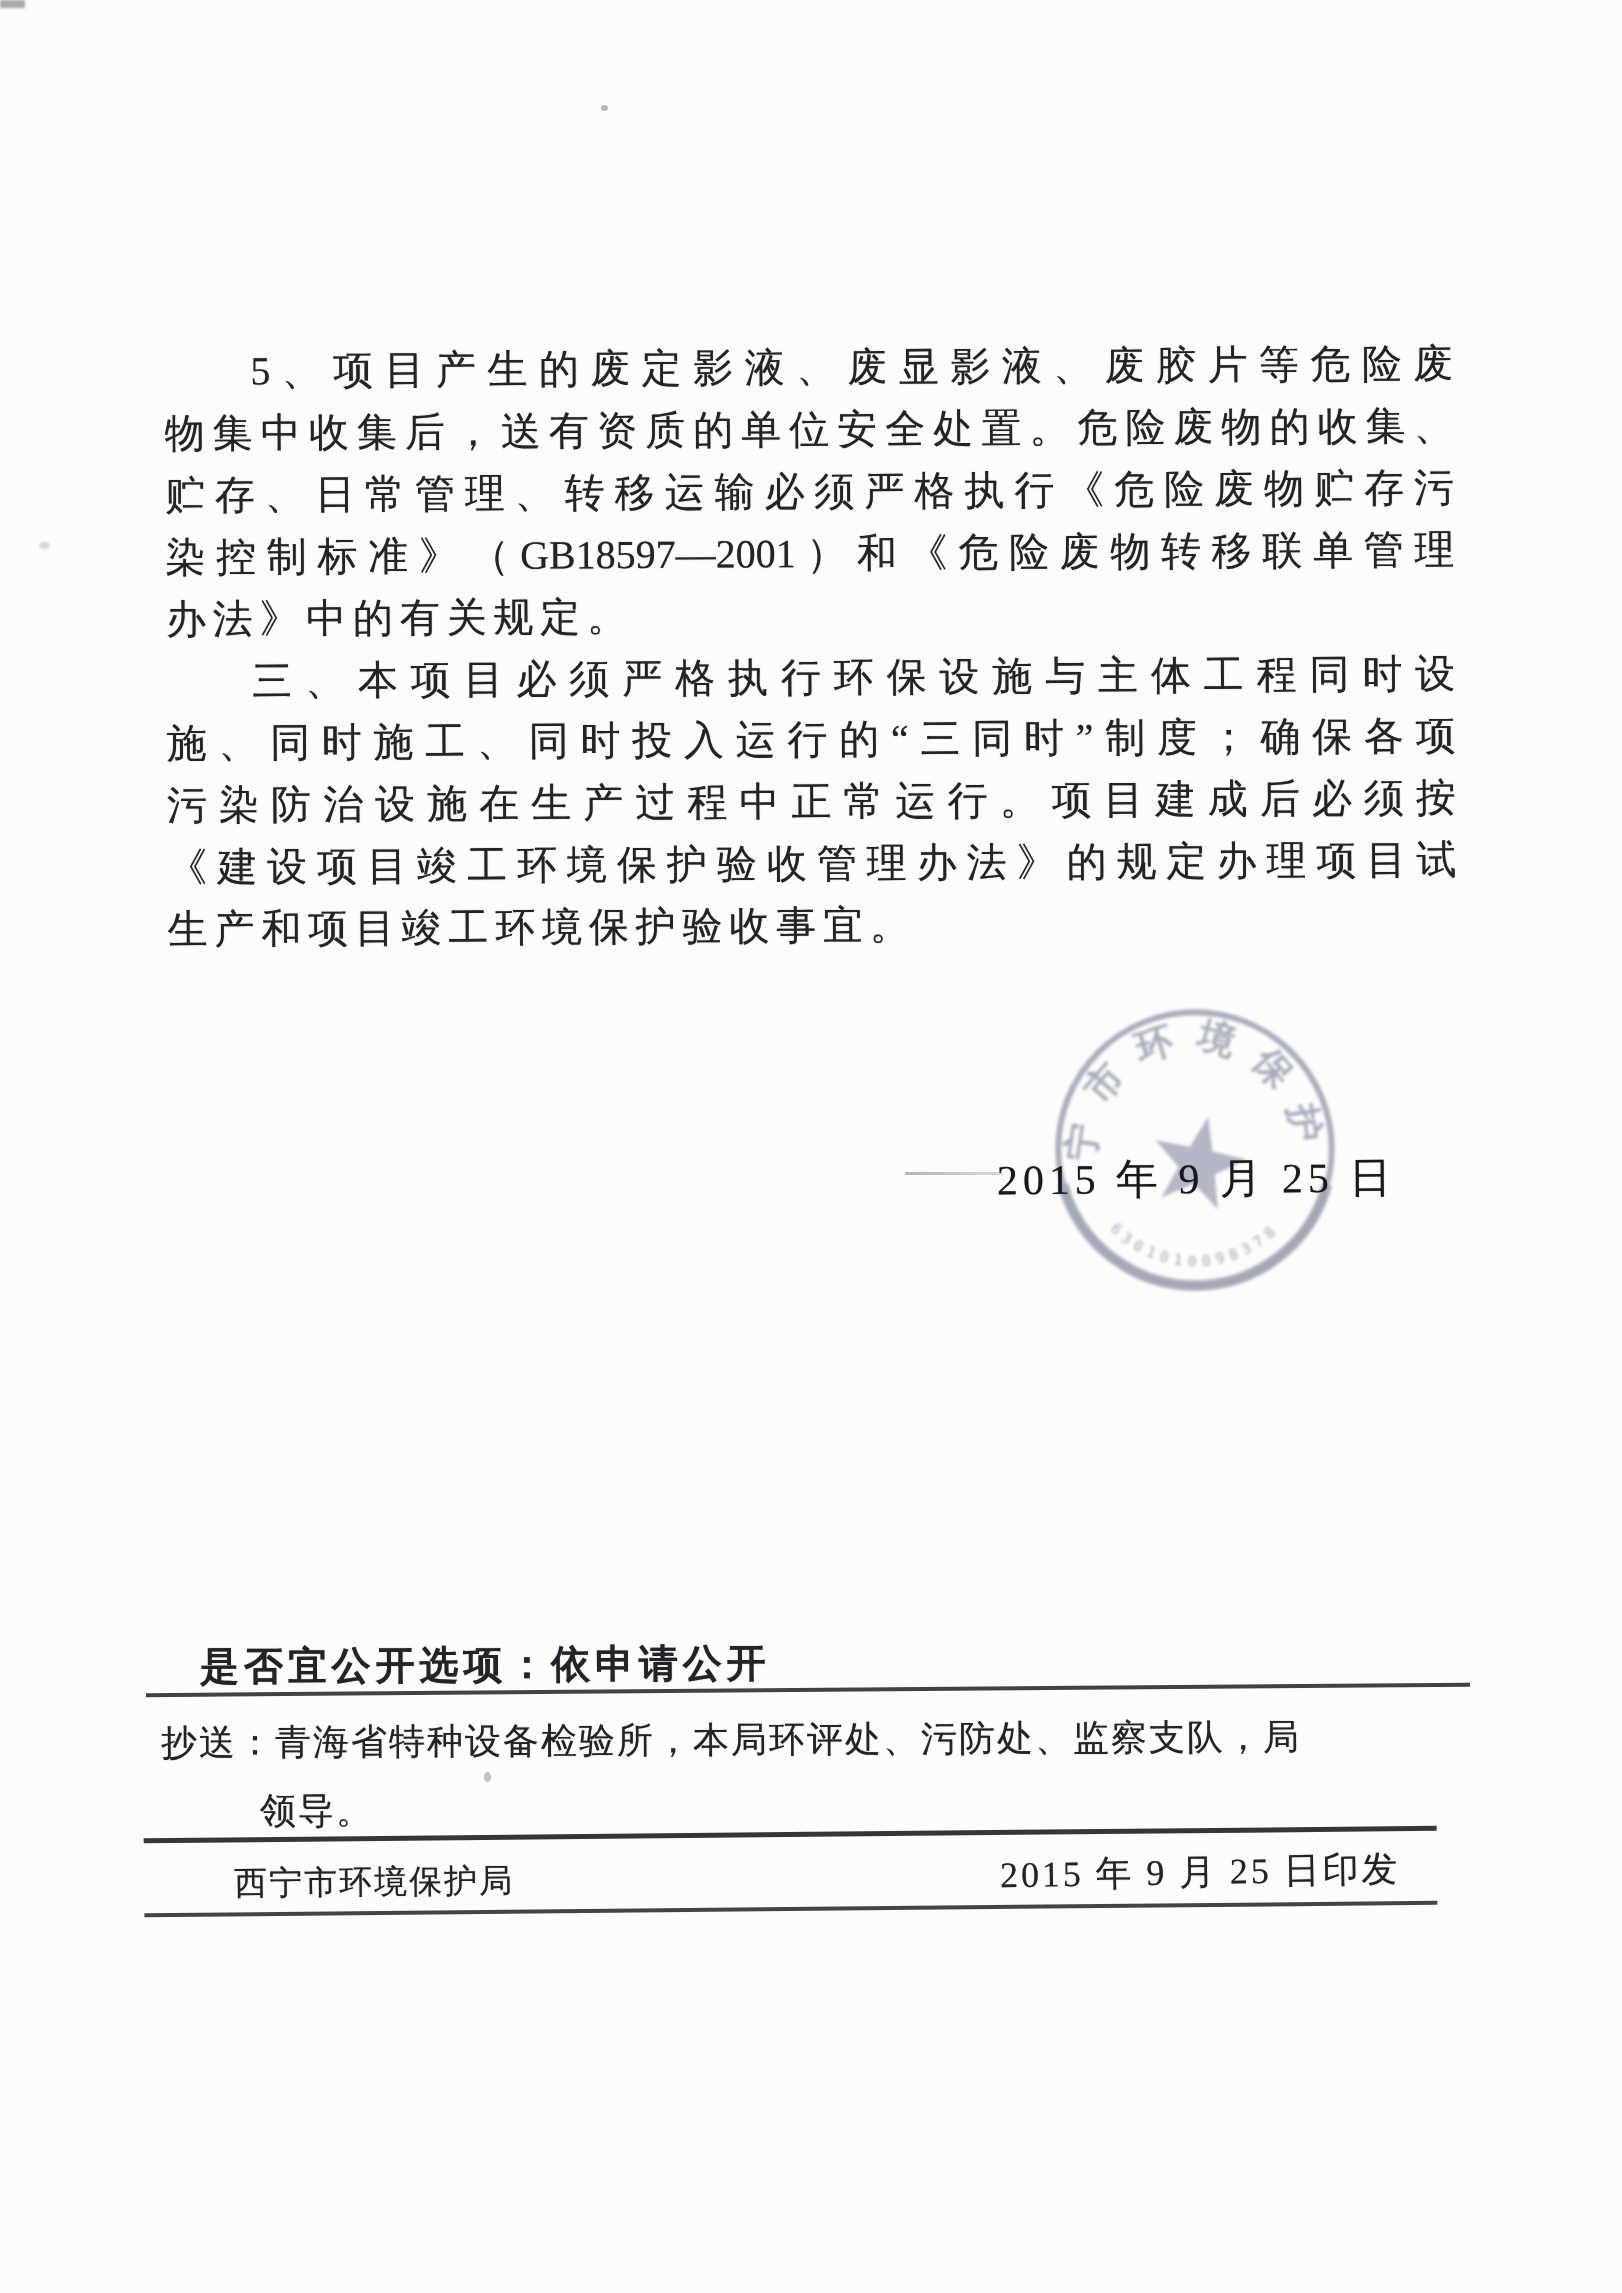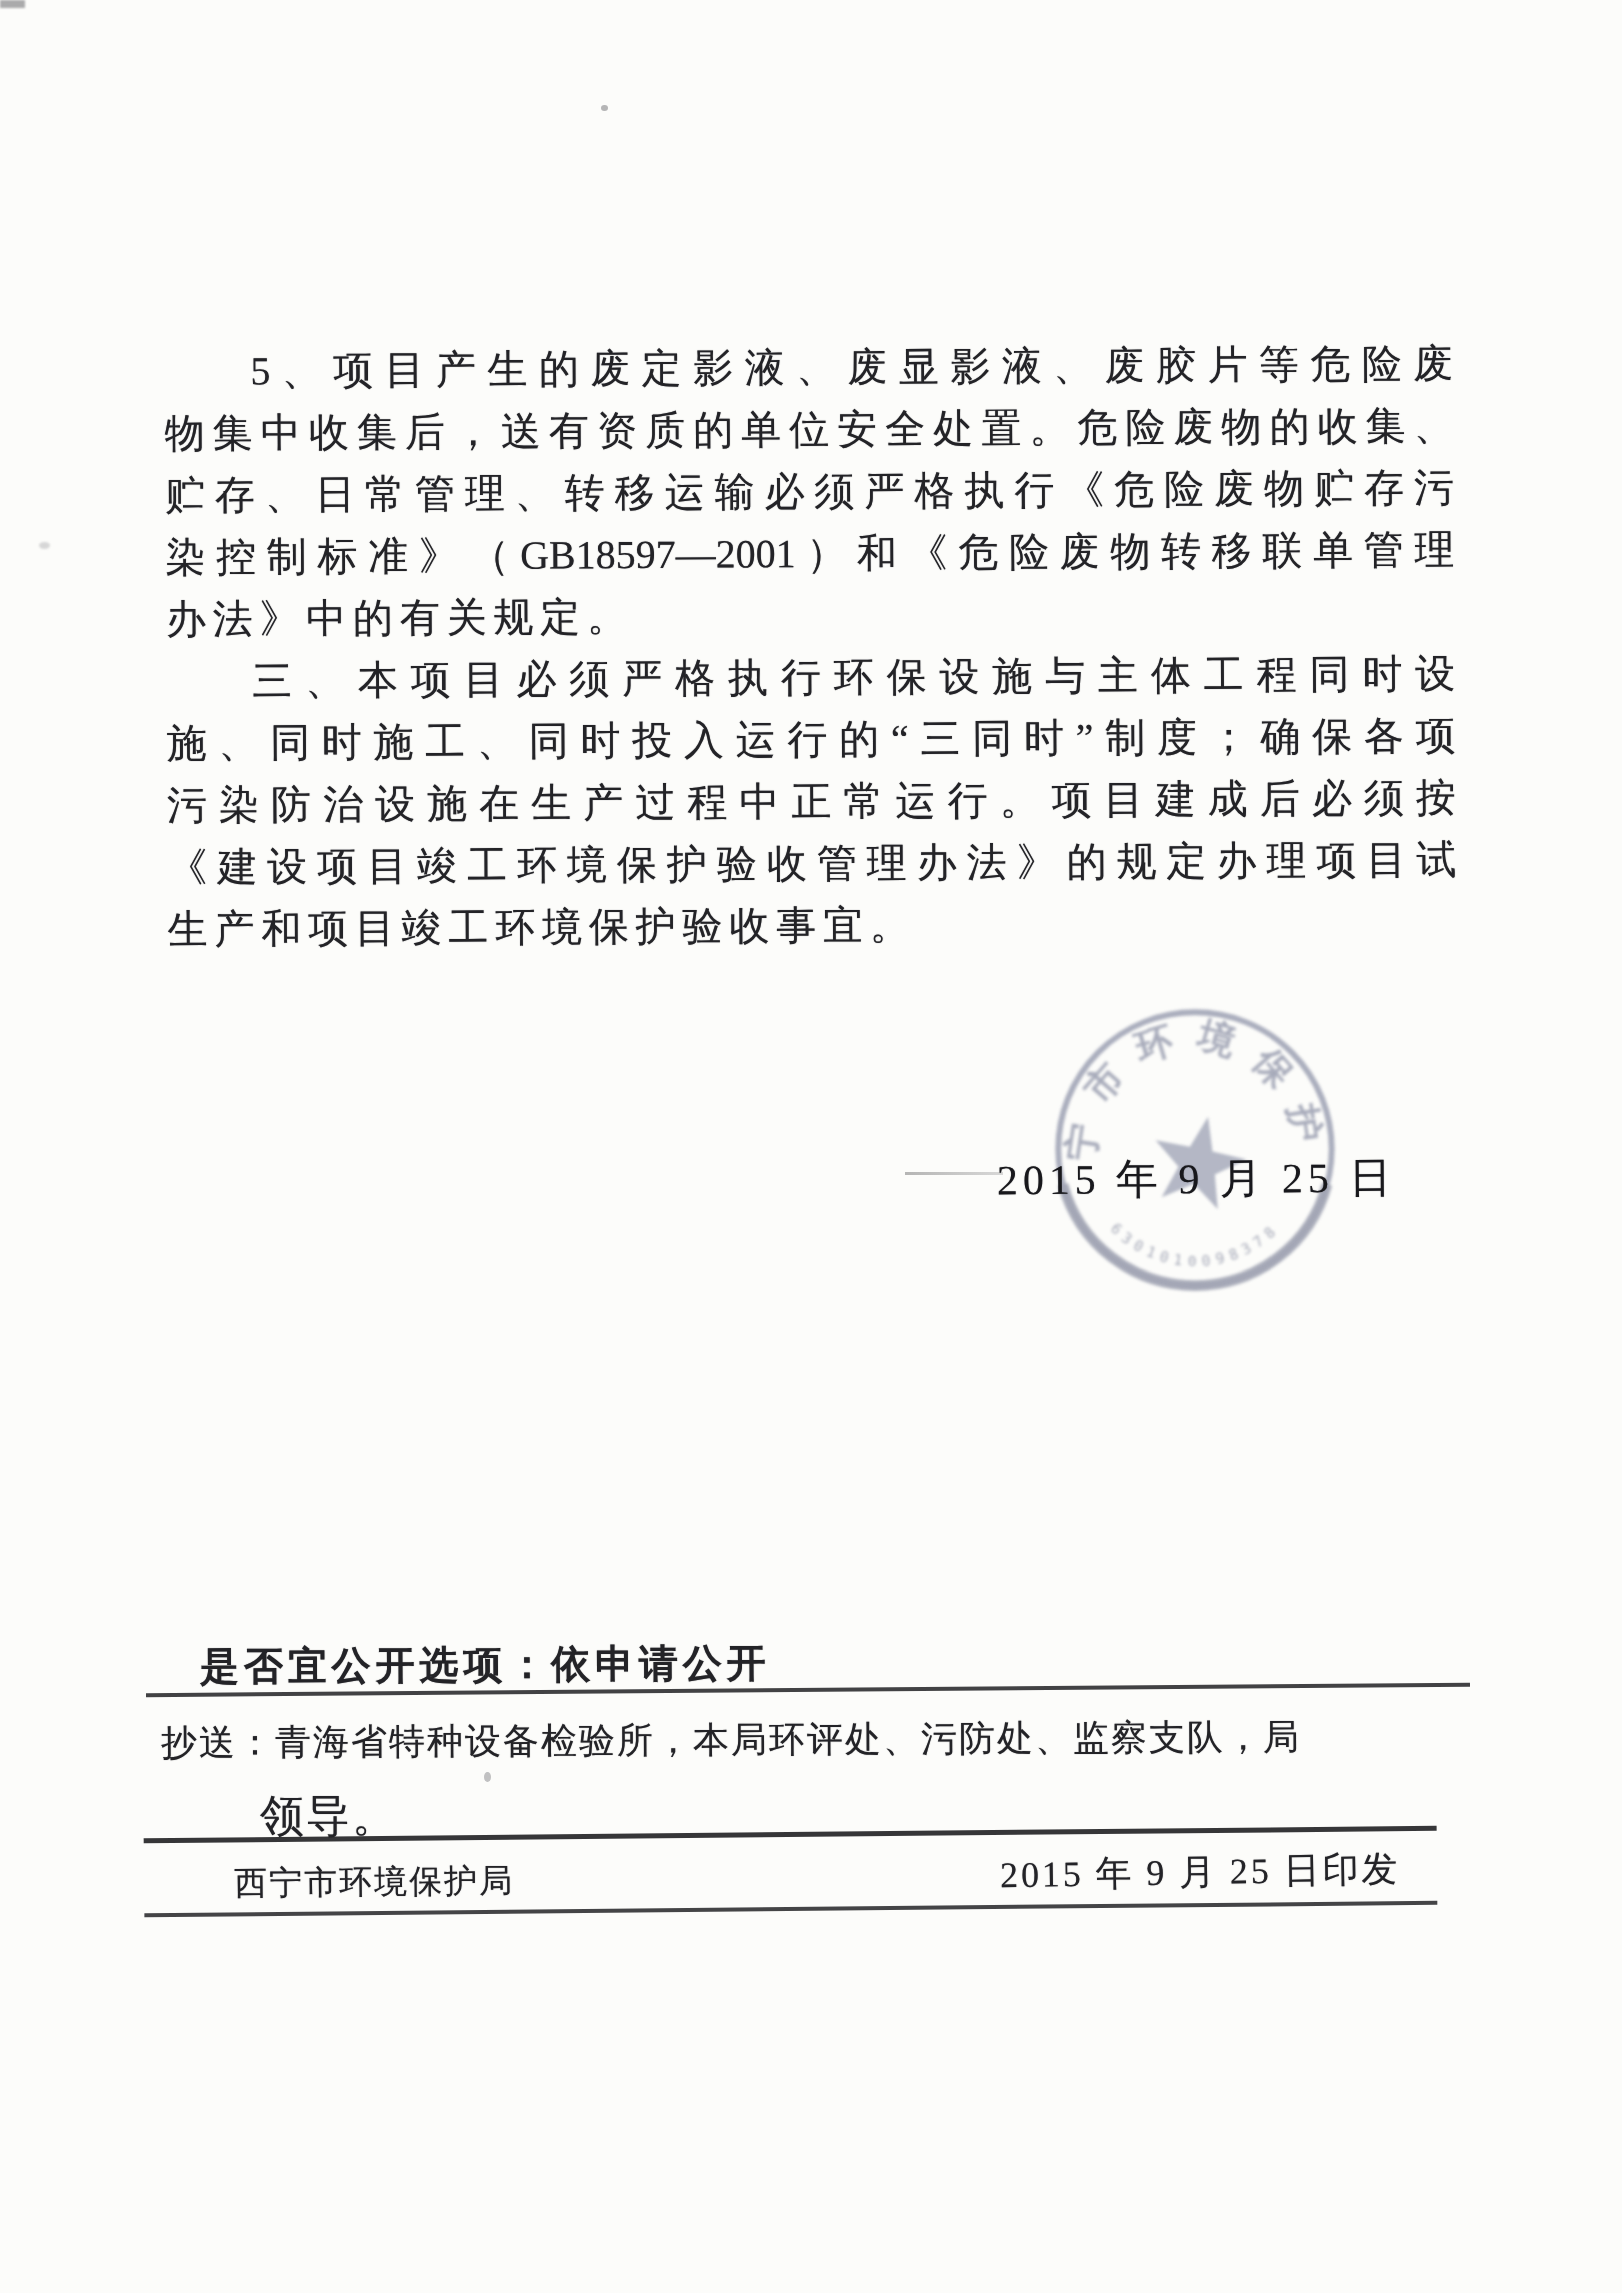--- a/index.html
+++ b/index.html
@@ -54,21 +54,21 @@
     background:#2e2e30;transform:rotate(-0.45deg);opacity:.9;
   }
   .cc-line1{
     position:absolute;left:161px;top:1716px;
     font-size:36px;letter-spacing:2px;
     transform:rotate(-0.3deg);
     text-shadow:0 0 1px rgba(45,45,50,.6);
   }
   .cc-line2{
     position:absolute;left:260px;top:1787px;
-    font-size:44px;letter-spacing:2px;
+    font-size:36px;letter-spacing:2px;
     text-shadow:0 0 1px rgba(45,45,50,.6);
   }
   .footer-block{
     position:absolute;left:144px;top:1832px;width:1293px;
     transform:rotate(-0.55deg);
   }
   .rule2{height:4.9px;background:#252527;opacity:.92;}
   .footer-row{
     display:flex;justify-content:space-between;align-items:flex-end;
     padding:15.6px 37px 5.9px 90px;

